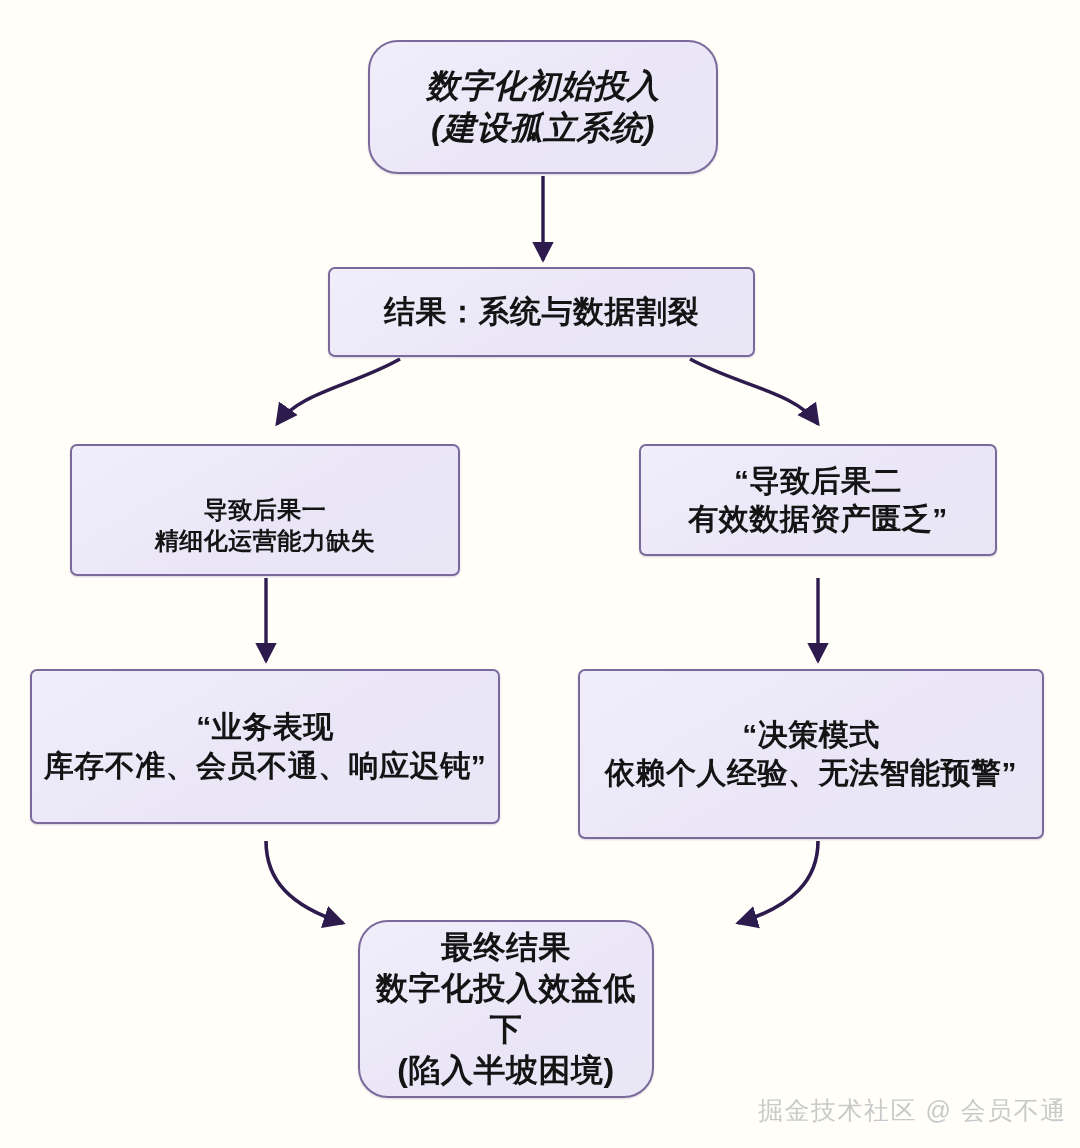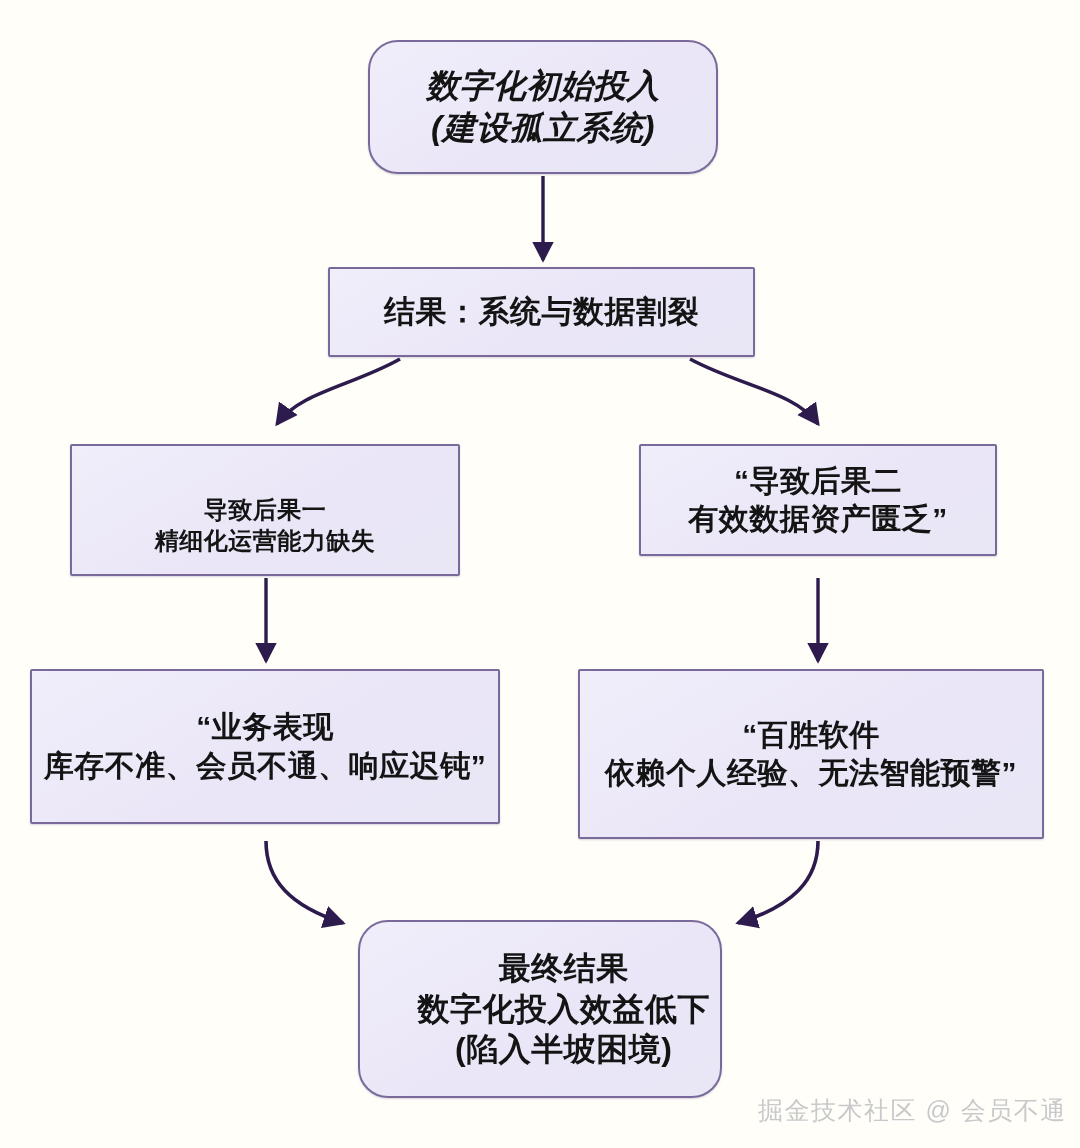--- a/index.html
+++ b/index.html
@@ -42,21 +42,21 @@
     box-shadow: 0 1px 2px rgba(120,106,155,0.28);
   }
   .node .label {
     display: block;
     line-height: 1.28;
     letter-spacing: 0.5px;
     white-space: pre-line;
     padding: 0 10px;
   }
   .rounded { border-radius: 26px; }
-  .rect { border-radius: 2px; }
+  .rect { border-radius: 7px; }
 
   
   #node-initial-investment {
     left: 368px; top: 40px; width: 350px; height: 134px;
     border-radius: 30px;
     font-style: italic;
   }
   #node-initial-investment .label { font-size: 33px; }
 
   #node-result-fragmentation {
@@ -78,23 +78,22 @@
     left: 30px; top: 669px; width: 470px; height: 155px;
   }
   #node-business-performance .label { font-size: 30px; }
 
   #node-decision-mode {
     left: 578px; top: 669px; width: 466px; height: 170px;
   }
   #node-decision-mode .label { font-size: 30px; }
 
   #node-final-result {
-    left: 358px; top: 920px; width: 364px; height: 178px;
+    left: 358px; top: 920px; width: 296px; height: 178px;
     border-radius: 30px;
-    justify-content: flex-end;
   }
   #node-final-result .label { font-size: 32px; }
 
   #watermark {
     position: absolute;
     left: 758px;
     top: 1094px;
     font-size: 25px;
     color: #c9c9c9;
     letter-spacing: 1.5px;
@@ -148,21 +147,21 @@
     <span class="label">“导致后果二
 有效数据资产匮乏”</span>
   </div>
 
   <div class="node rect" id="node-business-performance">
     <span class="label">“业务表现
 库存不准、会员不通、响应迟钝”</span>
   </div>
 
   <div class="node rect" id="node-decision-mode">
-    <span class="label">“百胜软件
+    <span class="label">“决策模式
 依赖个人经验、无法智能预警”</span>
   </div>
 
   <div class="node rounded" id="node-final-result">
     <span class="label">最终结果
 数字化投入效益低下
 (陷入半坡困境)</span>
   </div>
 
   <div id="watermark">掘金技术社区 @ 会员不通</div>

